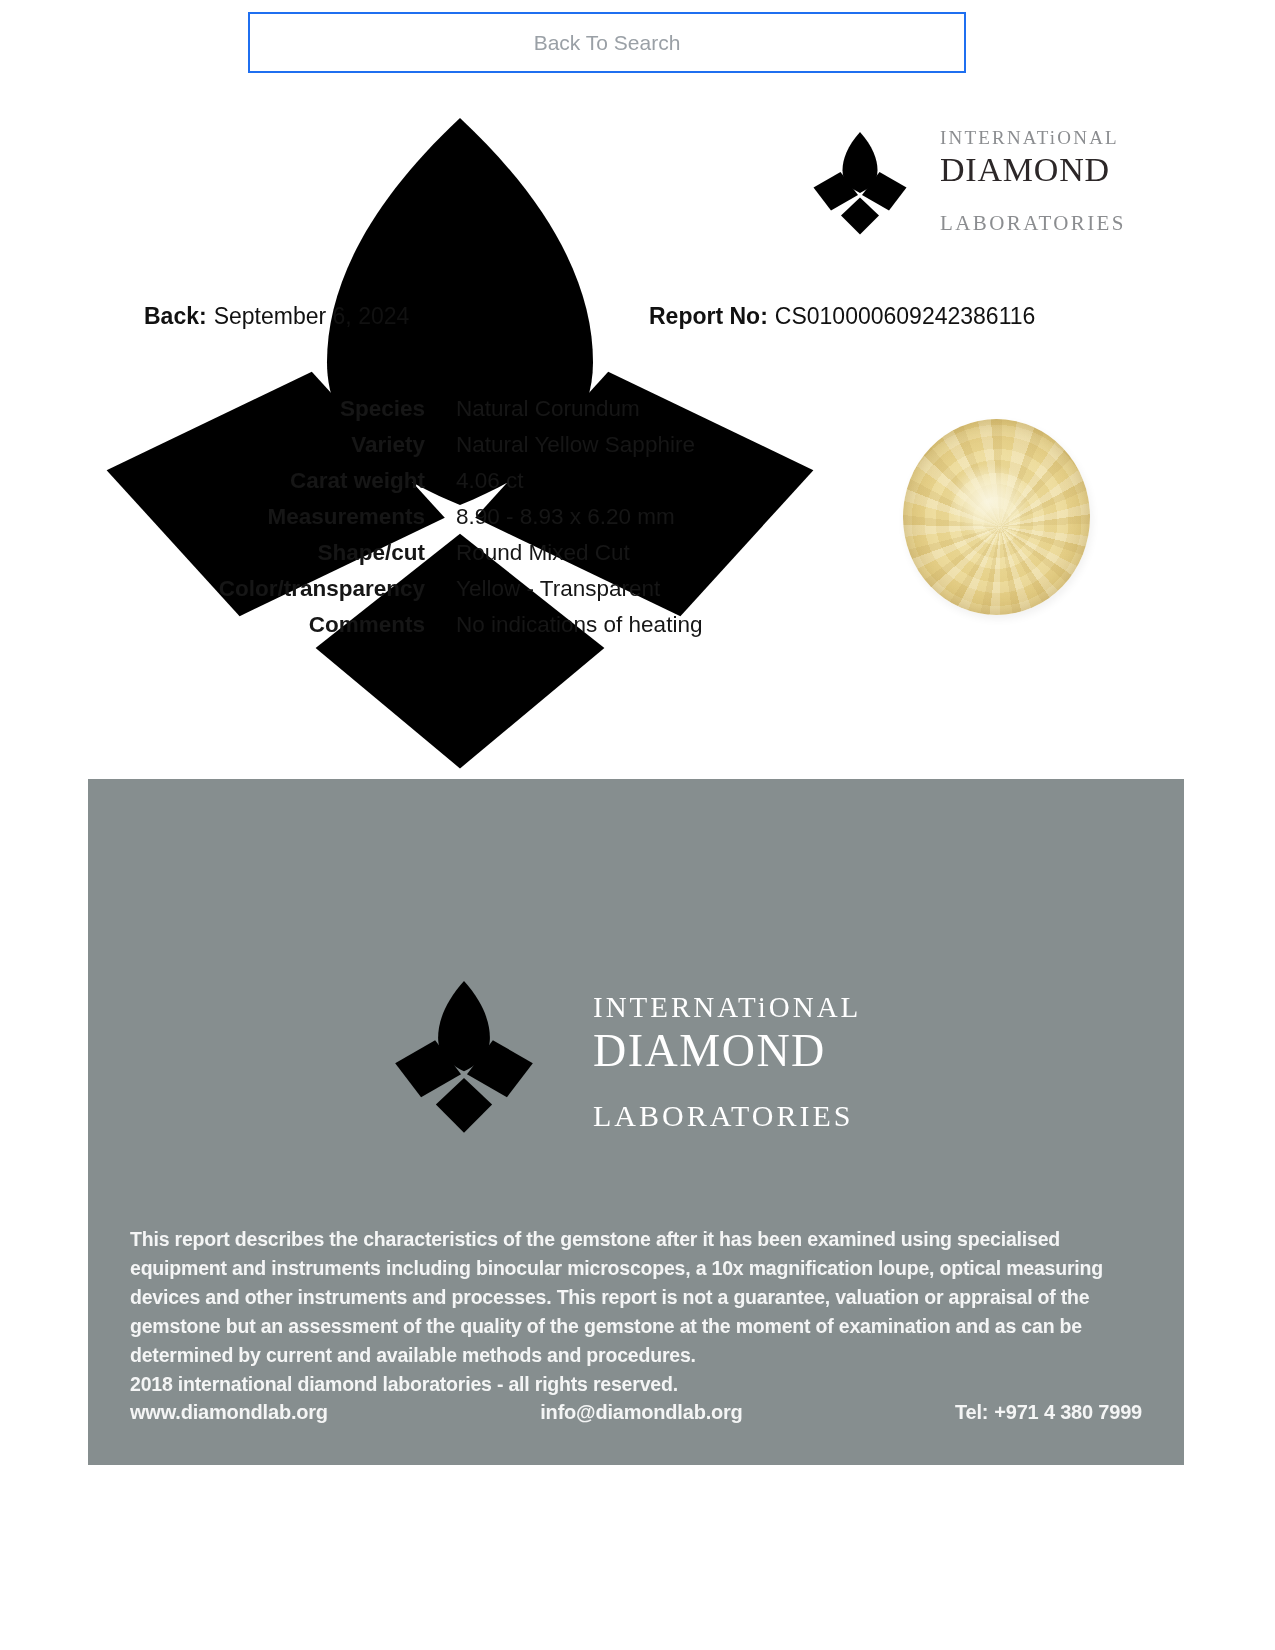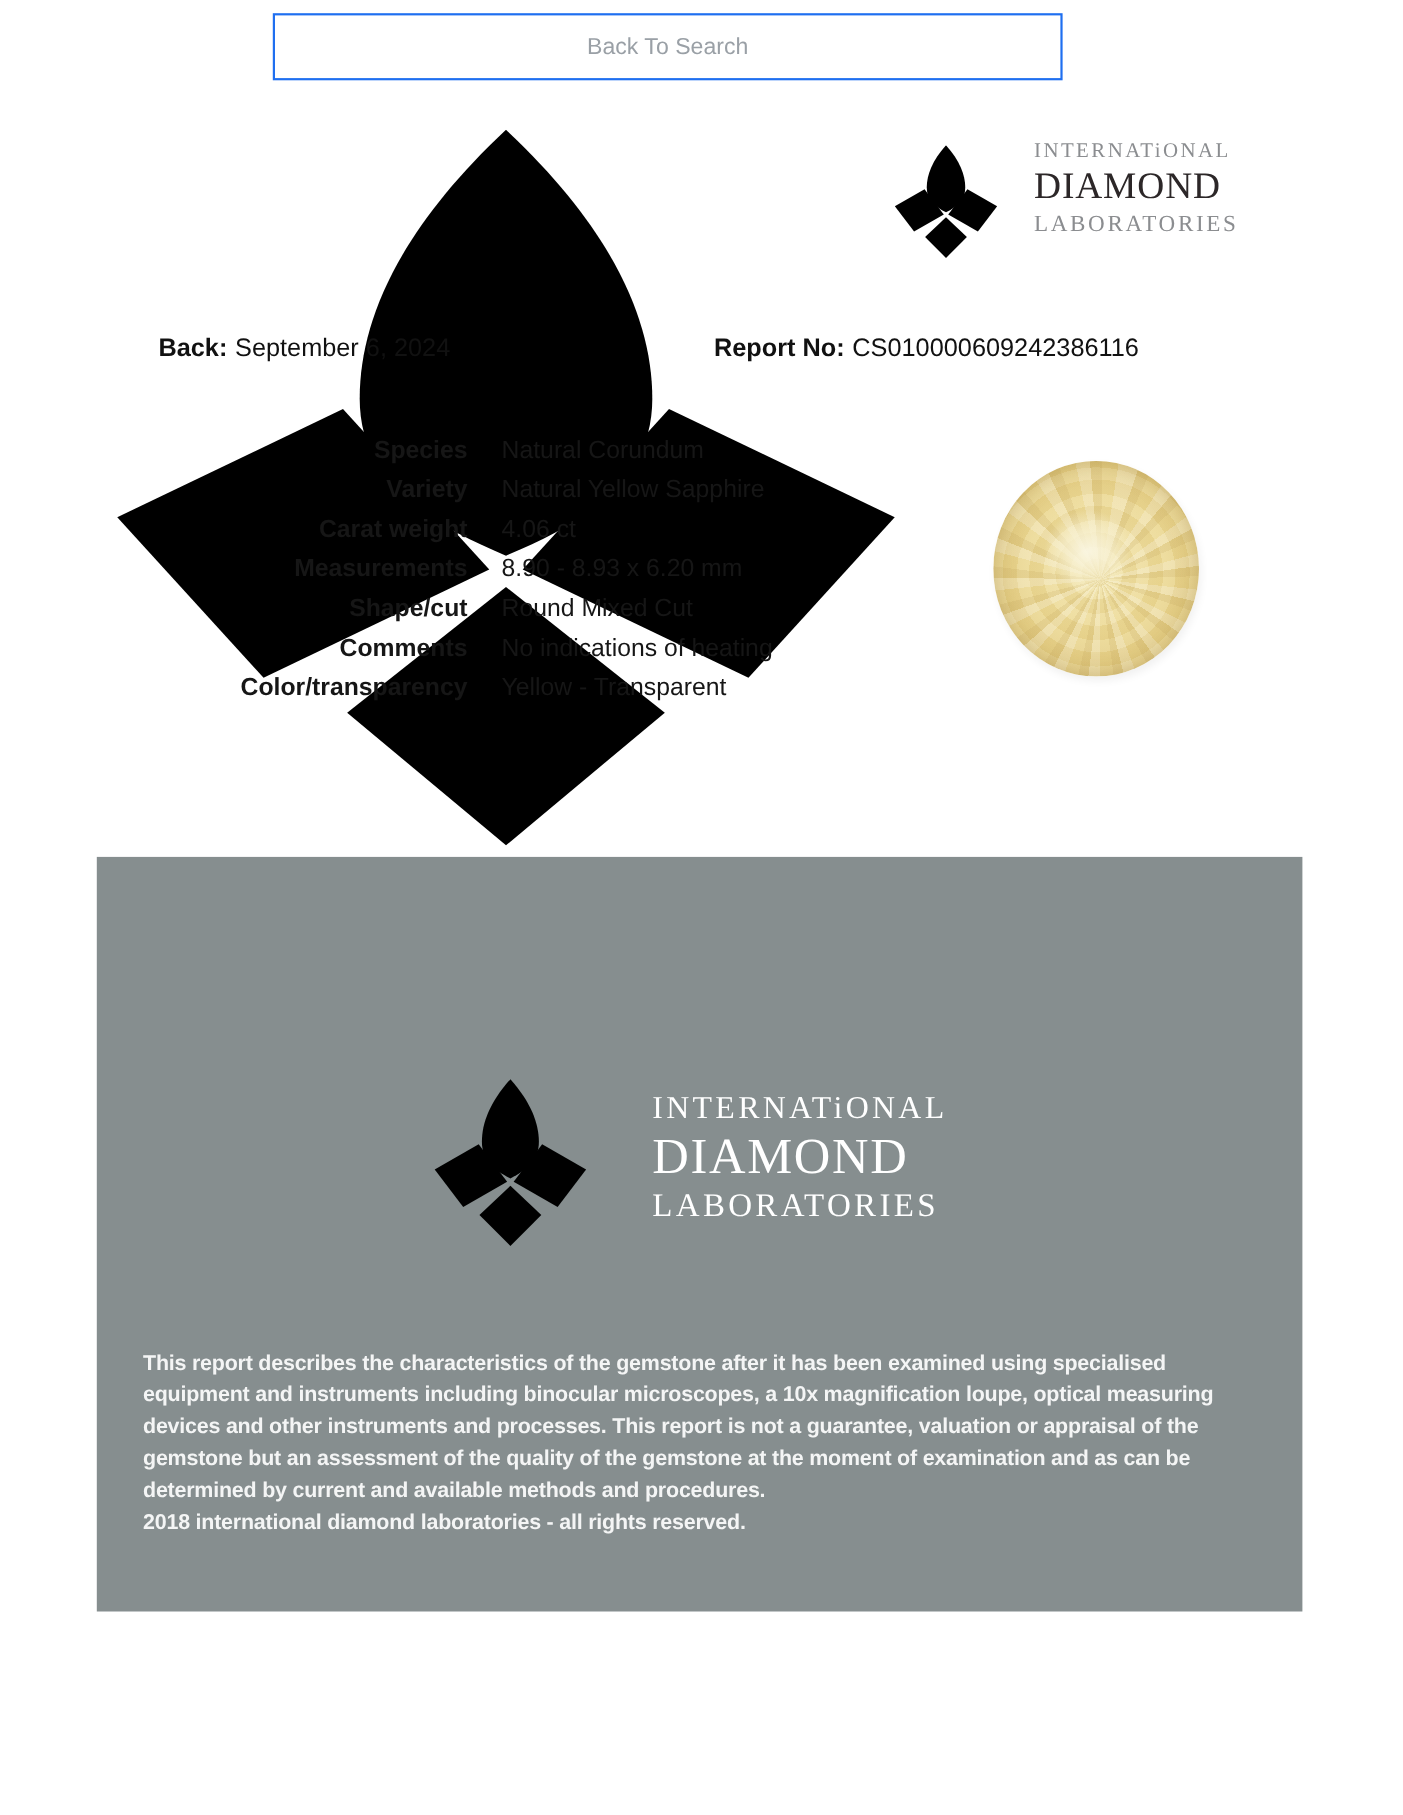--- a/index.html
+++ b/index.html
@@ -22,21 +22,21 @@
     position:absolute;left:136px;top:160px;z-index:2;
     font-size:29px;font-weight:bold;color:#131313;letter-spacing:.2px;
   }
   .brand{position:absolute;z-index:2;}
   .brand .mark-svg{display:block;}
   .brand-header .mark-svg{position:absolute;left:0;top:8px;width:104px;height:104px;}
   .brand-header{left:808px;top:124px;width:330px;height:120px;}
   .brand-text{position:absolute;left:132px;top:2px;font-family:"Liberation Serif", serif;}
   .brand-line1{font-size:19px;letter-spacing:2.2px;color:#8b8d90;line-height:24px;white-space:nowrap;}
   .brand-line2{font-size:34px;letter-spacing:.8px;color:#2c2728;line-height:40px;white-space:nowrap;}
-  .brand-line3{font-size:21px;letter-spacing:2.4px;color:#8b8d90;line-height:27px;white-space:nowrap;}
+  .brand-line3{font-size:21px;letter-spacing:2.4px;color:#8b8d90;line-height:27px;white-space:nowrap;margin-top:20px;}
 
   
   .meta-row{position:absolute;left:0;top:303px;width:1275px;height:32px;z-index:2;font-size:23px;color:#111;}
   .meta-date{position:absolute;left:144px;top:0;white-space:nowrap;}
   .meta-report{position:absolute;left:649px;top:0;white-space:nowrap;}
   .meta-label{font-weight:bold;margin-right:7px;}
 
   
   .details{position:absolute;left:140px;top:396px;width:920px;z-index:2;}
   .detail-row{display:flex;height:36px;align-items:flex-start;font-size:22.5px;color:#161616;}
@@ -137,26 +137,26 @@
       </div>
       <div class="detail-row">
         <div class="detail-label">Measurements</div>
         <div class="detail-value">8.90 - 8.93 x 6.20 mm</div>
       </div>
       <div class="detail-row">
         <div class="detail-label">Shape/cut</div>
         <div class="detail-value">Round Mixed Cut</div>
       </div>
       <div class="detail-row">
+        <div class="detail-label">Color/transparency</div>
+        <div class="detail-value">Yellow - Transparent</div>
+      </div>
+      <div class="detail-row">
         <div class="detail-label">Comments</div>
         <div class="detail-value">No indications of heating</div>
-      </div>
-      <div class="detail-row">
-        <div class="detail-label">Color/transparency</div>
-        <div class="detail-value">Yellow - Transparent</div>
       </div>
     </div>
 
   <div class="gem-photo"></div>
 
   <div class="footer">
 
     <div class="brand brand-footer">
       <svg class="mark-svg" viewBox="0 0 100 104">
         <use href="#idl-mark"></use>
@@ -166,16 +166,23 @@
         <div class="brand-line2">DIAMOND</div>
         <div class="brand-line3">LABORATORIES</div>
       </div>
     </div>
 
     <div class="disclaimer">
       <p>This report describes the characteristics of the gemstone after it has been examined using specialised equipment and instruments including binocular microscopes, a 10x magnification loupe, optical measuring devices and other instruments and processes. This report is not a guarantee, valuation or appraisal of the gemstone but an assessment of the quality of the gemstone at the moment of examination and as can be determined by current and available methods and procedures.</p>
       <p>2018 international diamond laboratories - all rights reserved.</p>
     </div>
 
+    <div class="contact-row">
+      <span>www.diamondlab.org</span>
+      <span>info@diamondlab.org</span>
+      <span>
+        <span class="tel-label">Tel:</span><span>+971 4 380 7999</span>
+      </span>
+    </div>
 
   </div>
 
 </div>
 
 </body></html>

